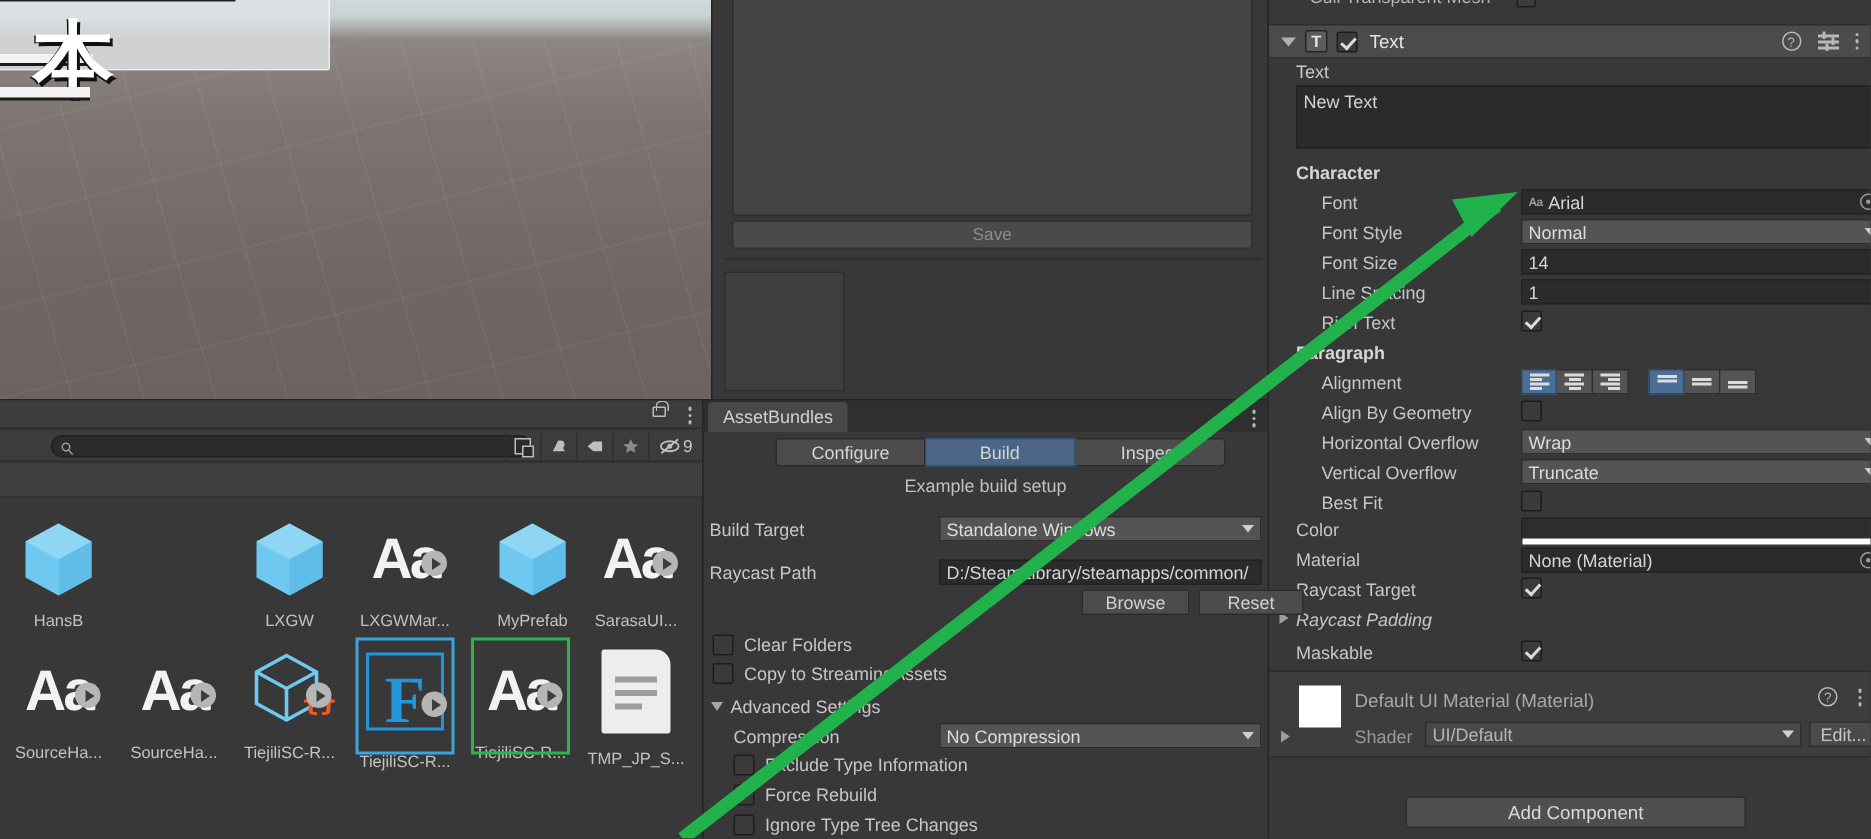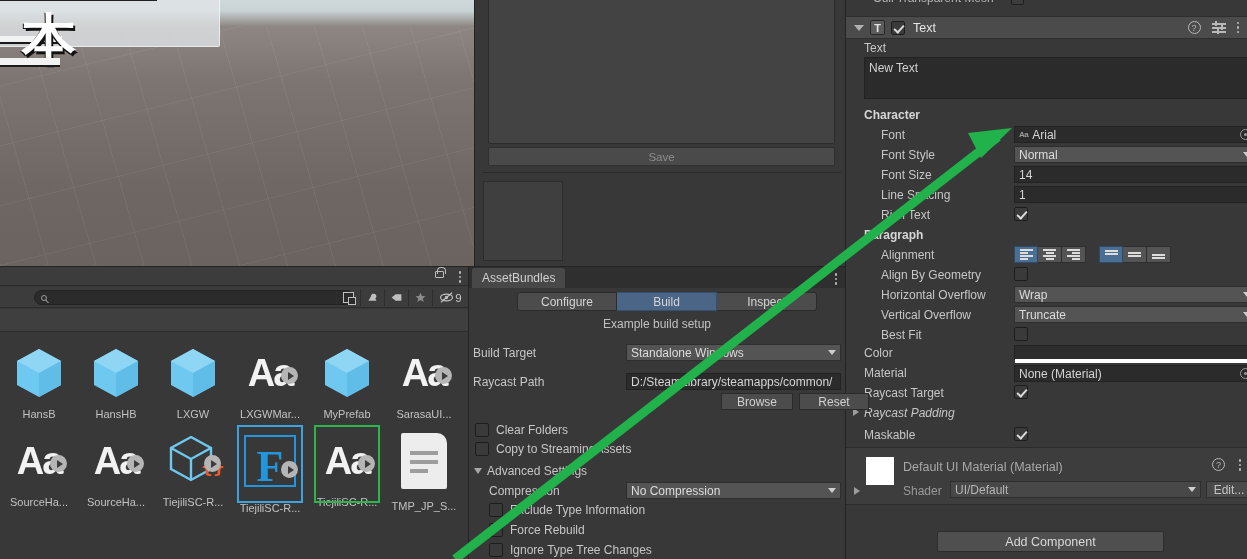--- a/index.html
+++ b/index.html
@@ -525,48 +525,38 @@
       <div class="asset" style="left:0px; top:8px;">
         <div class="asset-ico">
           <svg class="cube-svg" width="64" height="64" viewBox="0 0 64 64">
               <path d="M32 8 L54 20 L54 44 L32 56 L10 44 L10 20 Z" fill="#6fc8f0"></path>
               <path d="M32 8 L54 20 L32 32 L10 20 Z" fill="#8fd6f5"></path>
               <path d="M32 32 L54 20 L54 44 L32 56 Z" fill="#5fbde8"></path>
             </svg>
         </div>
         <div class="asset-name">HansB</div>
       </div>
-      <div class="asset" style="left:77px; top:8px;">
+      <div class="asset" style="left:154px; top:8px;">
         <div class="asset-ico">
           <svg class="cube-svg" width="64" height="64" viewBox="0 0 64 64">
               <path d="M32 8 L54 20 L54 44 L32 56 L10 44 L10 20 Z" fill="#6fc8f0"></path>
               <path d="M32 8 L54 20 L32 32 L10 20 Z" fill="#8fd6f5"></path>
               <path d="M32 32 L54 20 L54 44 L32 56 Z" fill="#5fbde8"></path>
             </svg>
         </div>
-        <div class="asset-name">HansHB</div>
-      </div>
-      <div class="asset" style="left:154px; top:8px;">
-        <div class="asset-ico">
-          <svg class="cube-svg" width="64" height="64" viewBox="0 0 64 64">
-              <path d="M32 8 L54 20 L54 44 L32 56 L10 44 L10 20 Z" fill="#6fc8f0"></path>
-              <path d="M32 8 L54 20 L32 32 L10 20 Z" fill="#8fd6f5"></path>
-              <path d="M32 32 L54 20 L54 44 L32 56 Z" fill="#5fbde8"></path>
-            </svg>
-        </div>
         <div class="asset-name">LXGW</div>
       </div>
       <div class="asset" style="left:231px; top:8px;">
         <div class="asset-ico">
           <div class="aa-glyph">Aa</div>
             <div class="play-badge"></div>
         </div>
         <div class="asset-name">LXGWMar...</div>
       </div>
-      <div class="asset" style="left:308px; top:8px;">
+      <div class="asset" style="left:316px; top:8px;">
         <div class="asset-ico">
           <svg class="cube-svg" width="64" height="64" viewBox="0 0 64 64">
               <path d="M32 8 L54 20 L54 44 L32 56 L10 44 L10 20 Z" fill="#6fc8f0"></path>
               <path d="M32 8 L54 20 L32 32 L10 20 Z" fill="#8fd6f5"></path>
               <path d="M32 32 L54 20 L54 44 L32 56 Z" fill="#5fbde8"></path>
             </svg>
         </div>
         <div class="asset-name">MyPrefab</div>
       </div>
       <div class="asset" style="left:385px; top:8px;">

